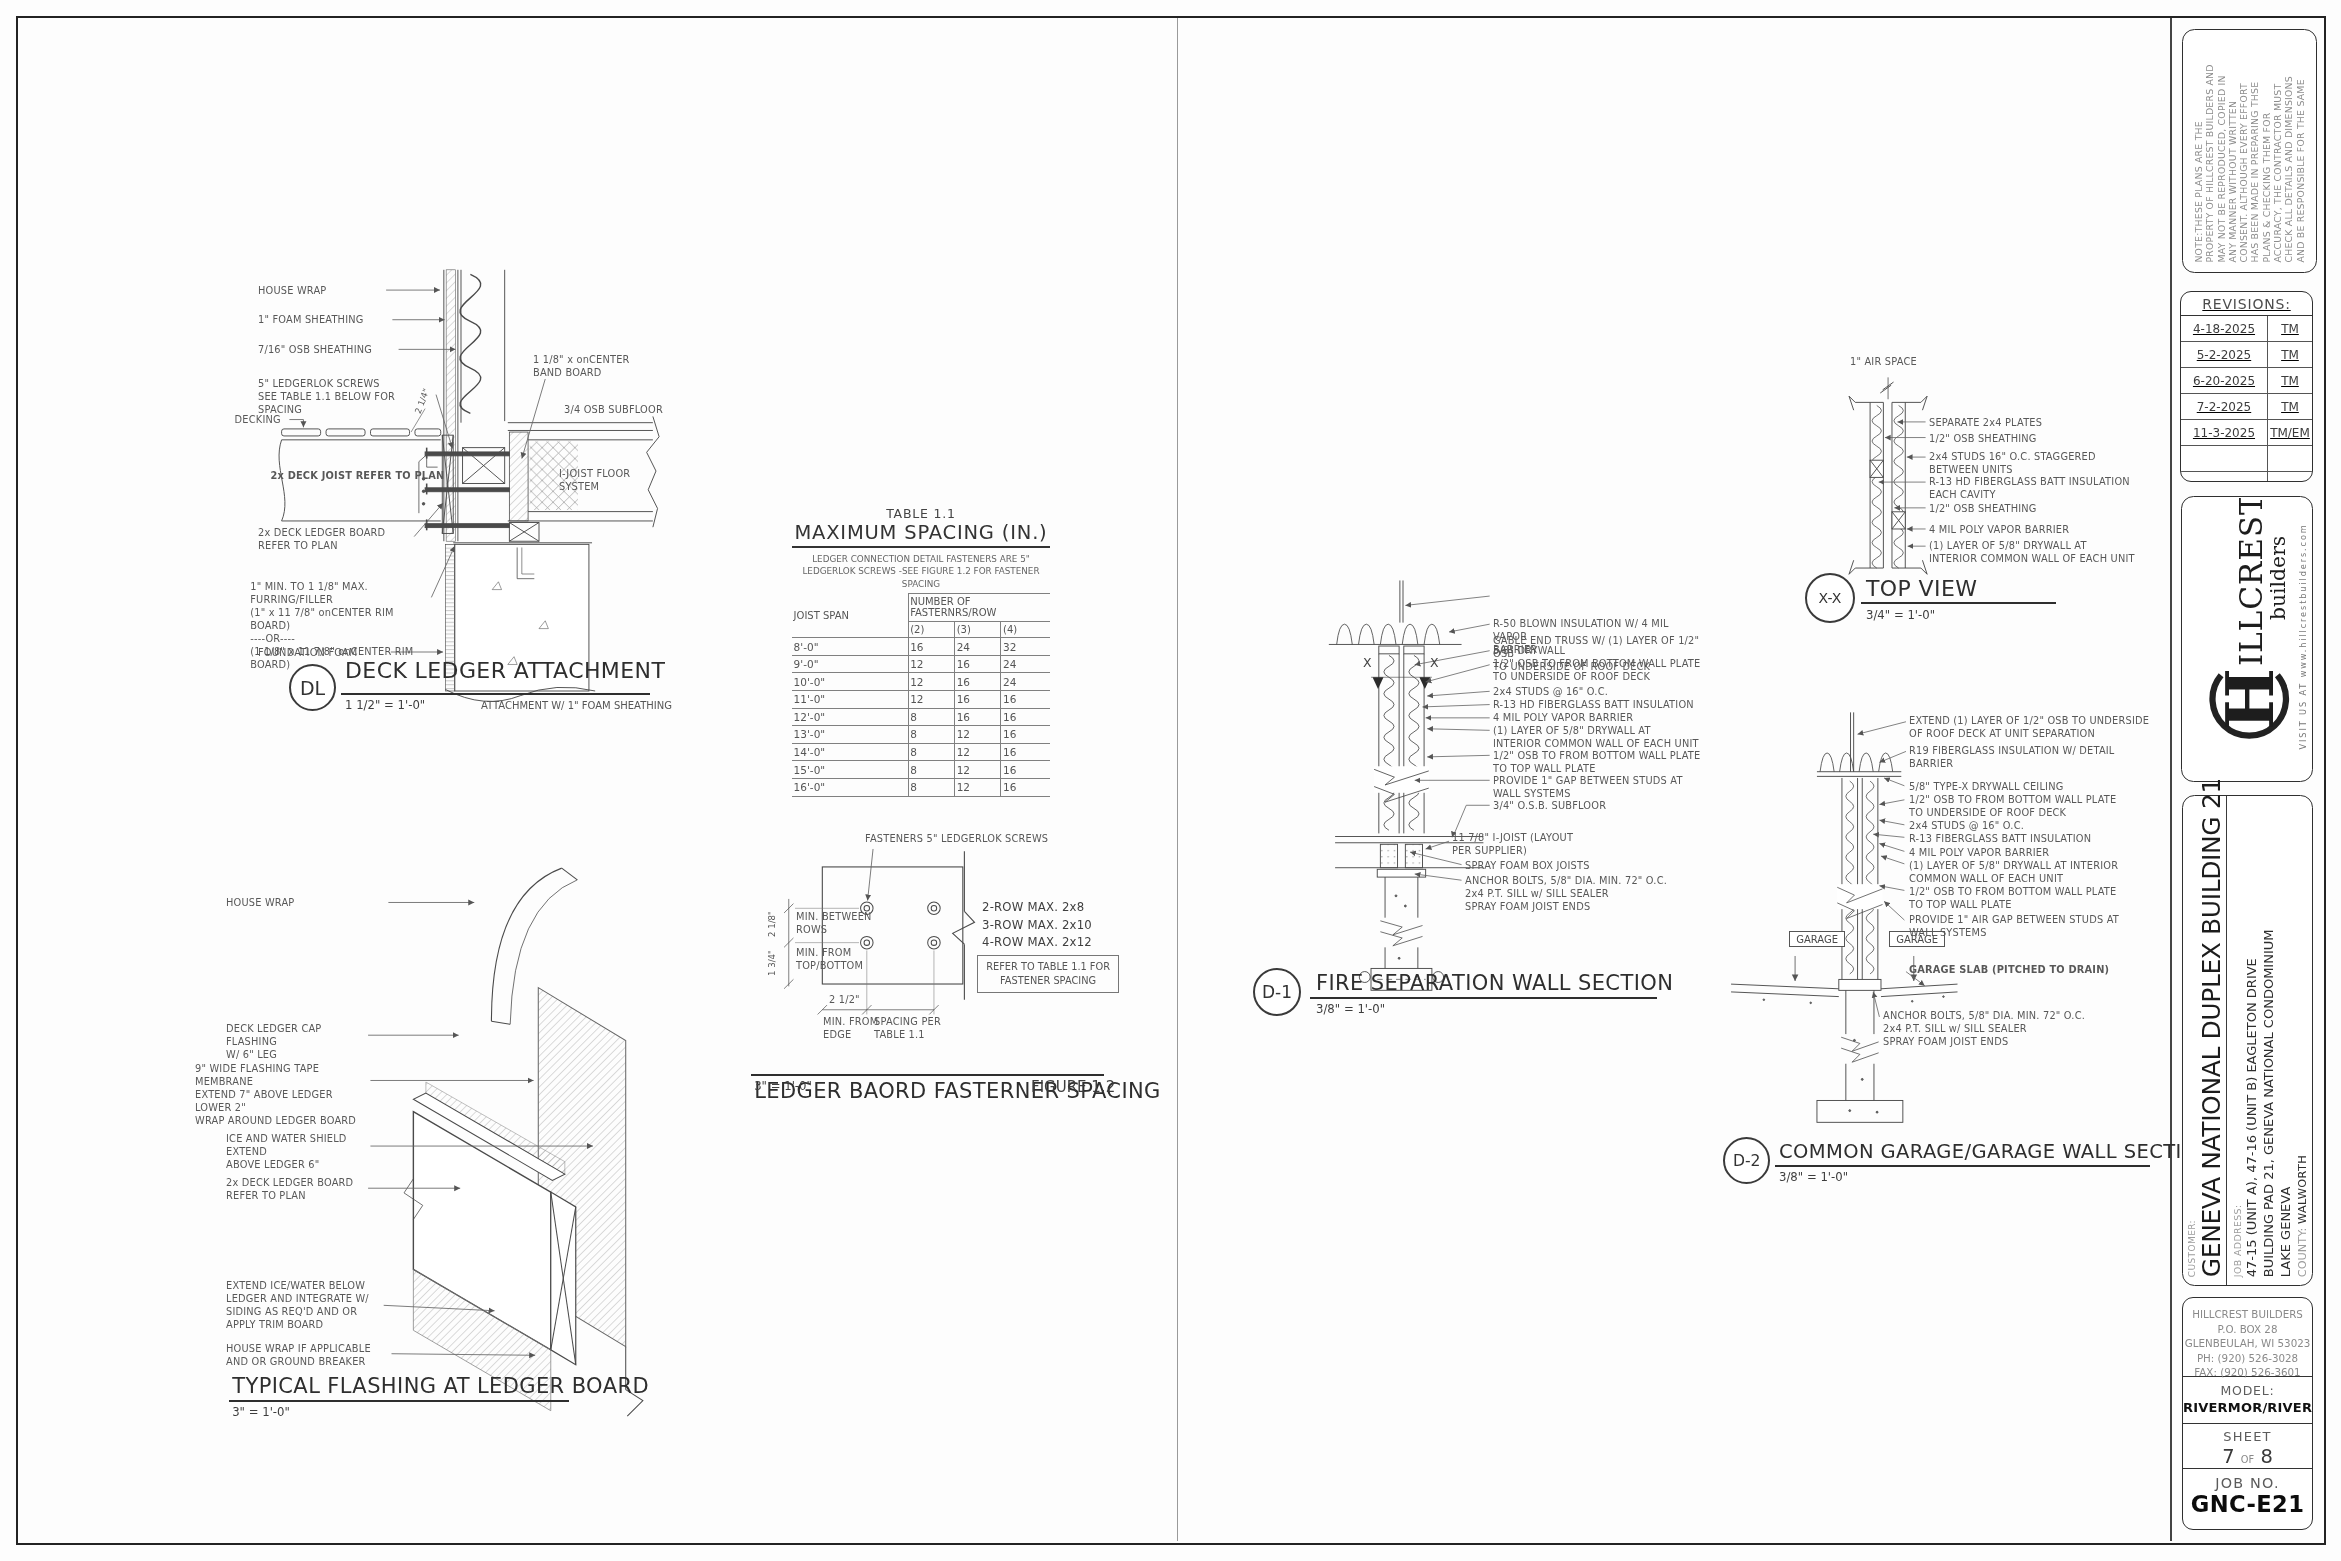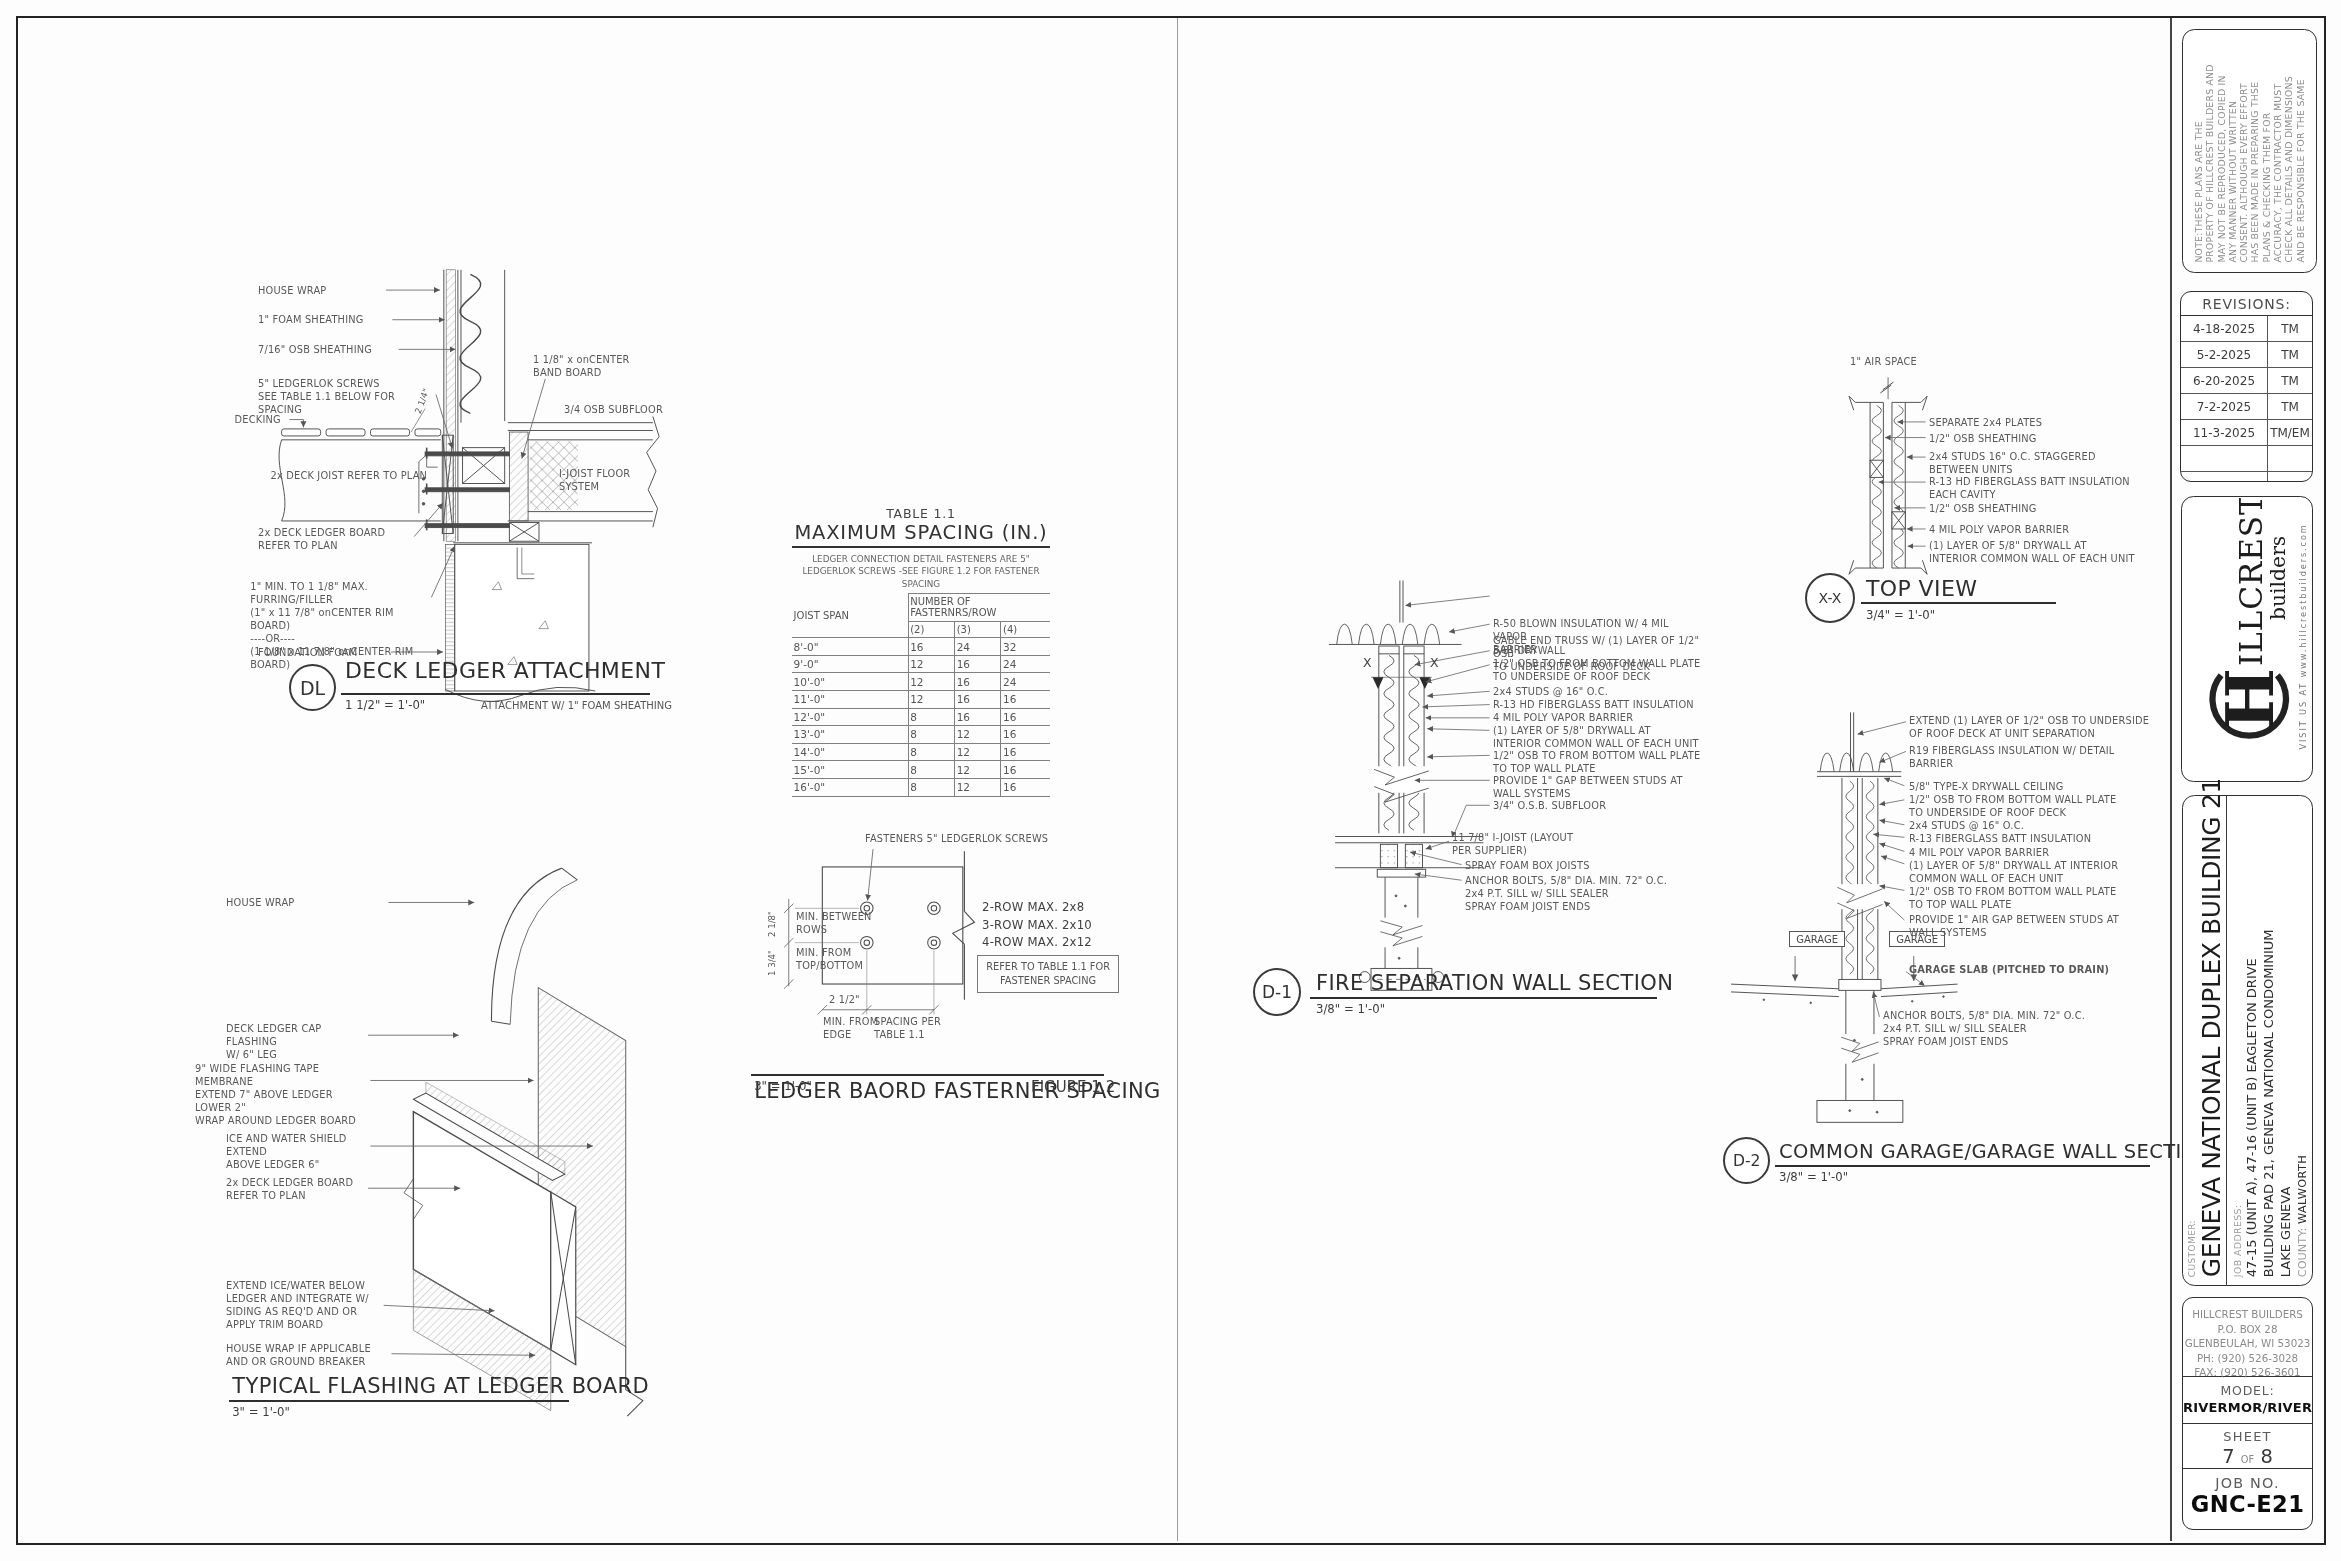--- a/index.html
+++ b/index.html
@@ -168,21 +168,21 @@
         </g>
       </g>
     </svg>
     <div class="lbl r" style="left:0;width:125px;top:22.6px;">HOUSE WRAP</div>
     <div class="lbl r" style="left:0;width:131px;top:52px;">1" FOAM SHEATHING</div>
     <div class="lbl r" style="left:0;width:137px;top:82px;">7/16" OSB SHEATHING</div>
     <div class="lbl r" style="left:0;width:176px;top:116px;">5" LEDGERLOK SCREWS
 SEE TABLE 1.1 BELOW FOR SPACING</div>
     <div class="lbl" style="left:-23.4px;top:152px;">DECKING</div>
     <div class="rotdim" style="left:151px;top:134px;">2 1/4"</div>
-    <div class="lbl" style="left:12.5px;top:208px;">2x DECK JOIST REFER TO PLAN</div>
+    <div class="lbl" style="left:12.5px;top:208px;font-weight:bold;">2x DECK JOIST REFER TO PLAN</div>
     <div class="lbl r" style="left:0;width:155px;top:265px;">2x DECK LEDGER BOARD
 REFER TO PLAN</div>
     <div class="lbl r" style="left:-7.8px;width:180px;top:319px;">1" MIN. TO 1 1/8" MAX. FURRING/FILLER
 (1" x 11 7/8" onCENTER RIM BOARD)
 ----OR----
 (1 1/8" x 11 7/8" onCENTER RIM BOARD)</div>
     <div class="lbl r" style="left:0;width:130px;top:385px;">FOUNDATION FOAM</div>
     <div class="lbl" style="left:275px;top:92px;">1 1/8" x onCENTER
 BAND BOARD</div>
     <div class="lbl" style="left:306px;top:142px;">3/4 OSB SUBFLOOR</div>
@@ -620,21 +620,21 @@
 ANY MANNER WITHOUT WRITTEN
 CONSENT. ALTHOUGH EVERY EFFORT
 HAS BEEN MADE IN PREPARING THSE
 PLANS &amp; CHECKING THEM FOR
 ACCURACY, THE CONTRACTOR MUST
 CHECK ALL DETAILS AND DIMENSIONS
 AND BE RESPONSIBLE FOR THE SAME</div>
   </div>
 
   
-  <div class="plainbox rev" style="left:2180px;top:291px;width:133px;height:191px;">
+  <div class="plainbox rev" style="left:2180px;top:291px;width:133px;height:191px;text-decoration:underline;">
     <div class="rev-head">REVISIONS:</div>
     <table>
       <tbody>
           <tr>
             <td>4-18-2025</td>
             <td class="vsep">TM</td>
           </tr>
           <tr>
             <td>5-2-2025</td>
             <td class="vsep">TM</td>

